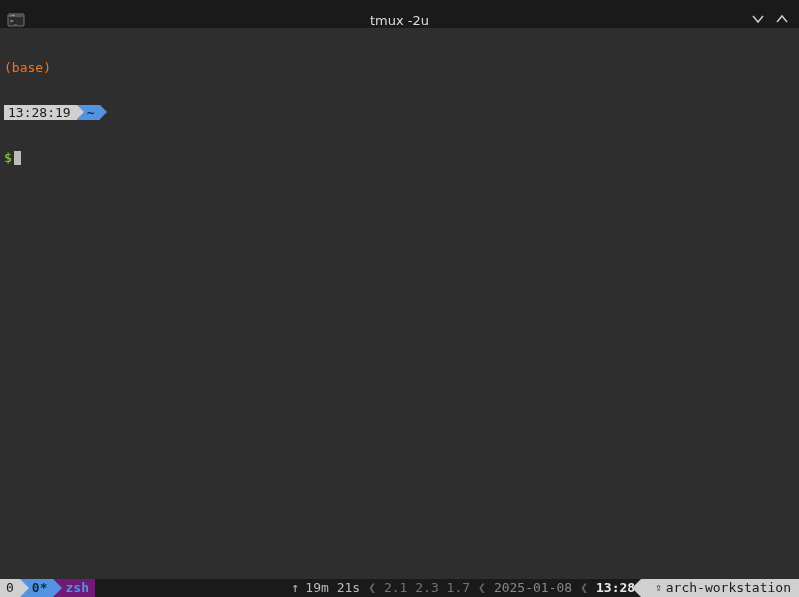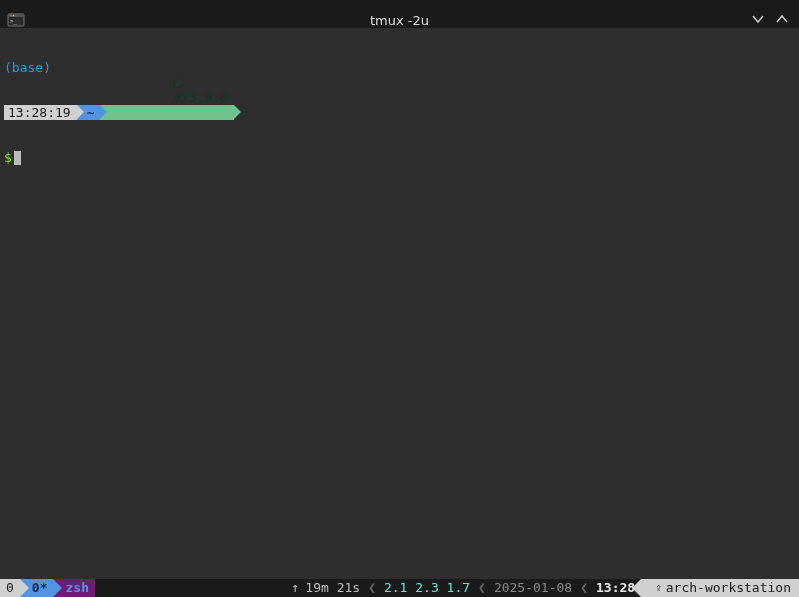--- a/index.html
+++ b/index.html
@@ -46,21 +46,21 @@
 
 .term {
   position: absolute;
   top: 28px; left: 0; right: 0; bottom: 18px;
   background: #2e2e2e;
   padding: 2px 4px 0 4px;
   line-height: 15px;
   white-space: pre;
 }
 .line { height: 15px; display: flex; align-items: center; }
-.gray { color: #0ea5e9; }
+.gray { color: #f97316; }
 .green { color: #8ae234; }
 
 
 .seg {
   display: inline-flex;
   align-items: flex-end;
   height: 15px;
   padding: 0 6px 0 10px;
   position: relative;
 }
@@ -126,21 +126,21 @@
 .sseg-zsh span { color: #5294e2; font-weight: bold; }
 
 .rpart { display: inline-flex; align-items: center; padding: 0 6px; height: 18px; position: relative; }
 .rpart .arr-l {
   position: absolute; left: -9px; top: 0;
   border-top: 9px solid transparent;
   border-bottom: 9px solid transparent;
 }
 .r-uptime { color: #bbb; }
 .r-uptime .up-arrow { color: #bbb; margin-right: 6px; }
-.r-load { color: #5eead4; align-items: center; }
+.r-load { color: #737373; align-items: center; }
 .r-date { color: #888; }
 .r-time { color: #e8e8e8; font-weight: bold; }
 .r-host { background: #d0d0d0; color: #1a1a1a; padding-left: 14px; padding-right: 8px; }
 .r-host .arr-l { border-right: 9px solid #d0d0d0; }
 
 .chev-l { color: #666; padding: 0 2px; }
 .lock { font-size: 11px; margin-right: 4px; }
 
 svg.appsvg { width: 18px; height: 18px; }
 </style>
@@ -176,26 +176,20 @@
   <div class="line">
     <span class="gray">(base)</span>
   </div>
   <div class="line">
     <span class="seg seg-time seg-first">
       <span>13:28:19</span>
     </span>
     <span class="seg seg-dir">
       <span>~</span>
     </span>
-    <span class="seg seg-node">
-      <span>
-        <span>⬡</span>
-        <span>v23.9.0</span>
-      </span>
-    </span>
   </div>
   <div class="line">
     <span class="green">$</span>
     <span class="cursor"></span>
   </div>
 </div>
 
 <div class="status">
   <div class="left">
     <span class="sseg sseg-sess">

